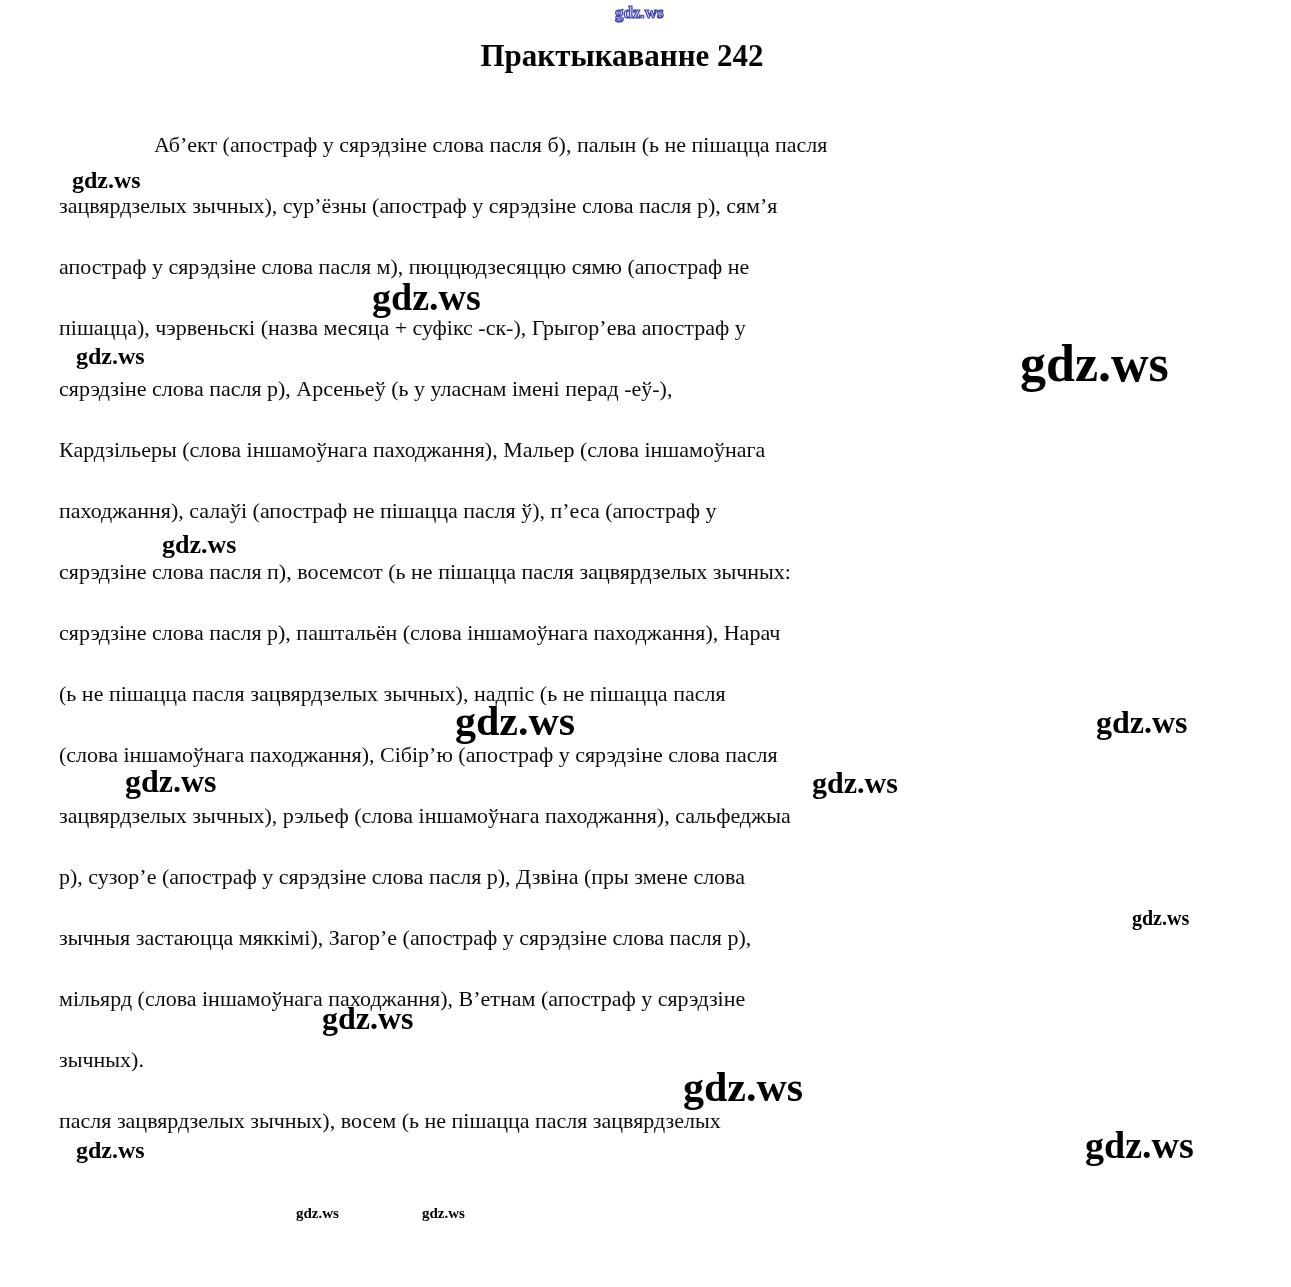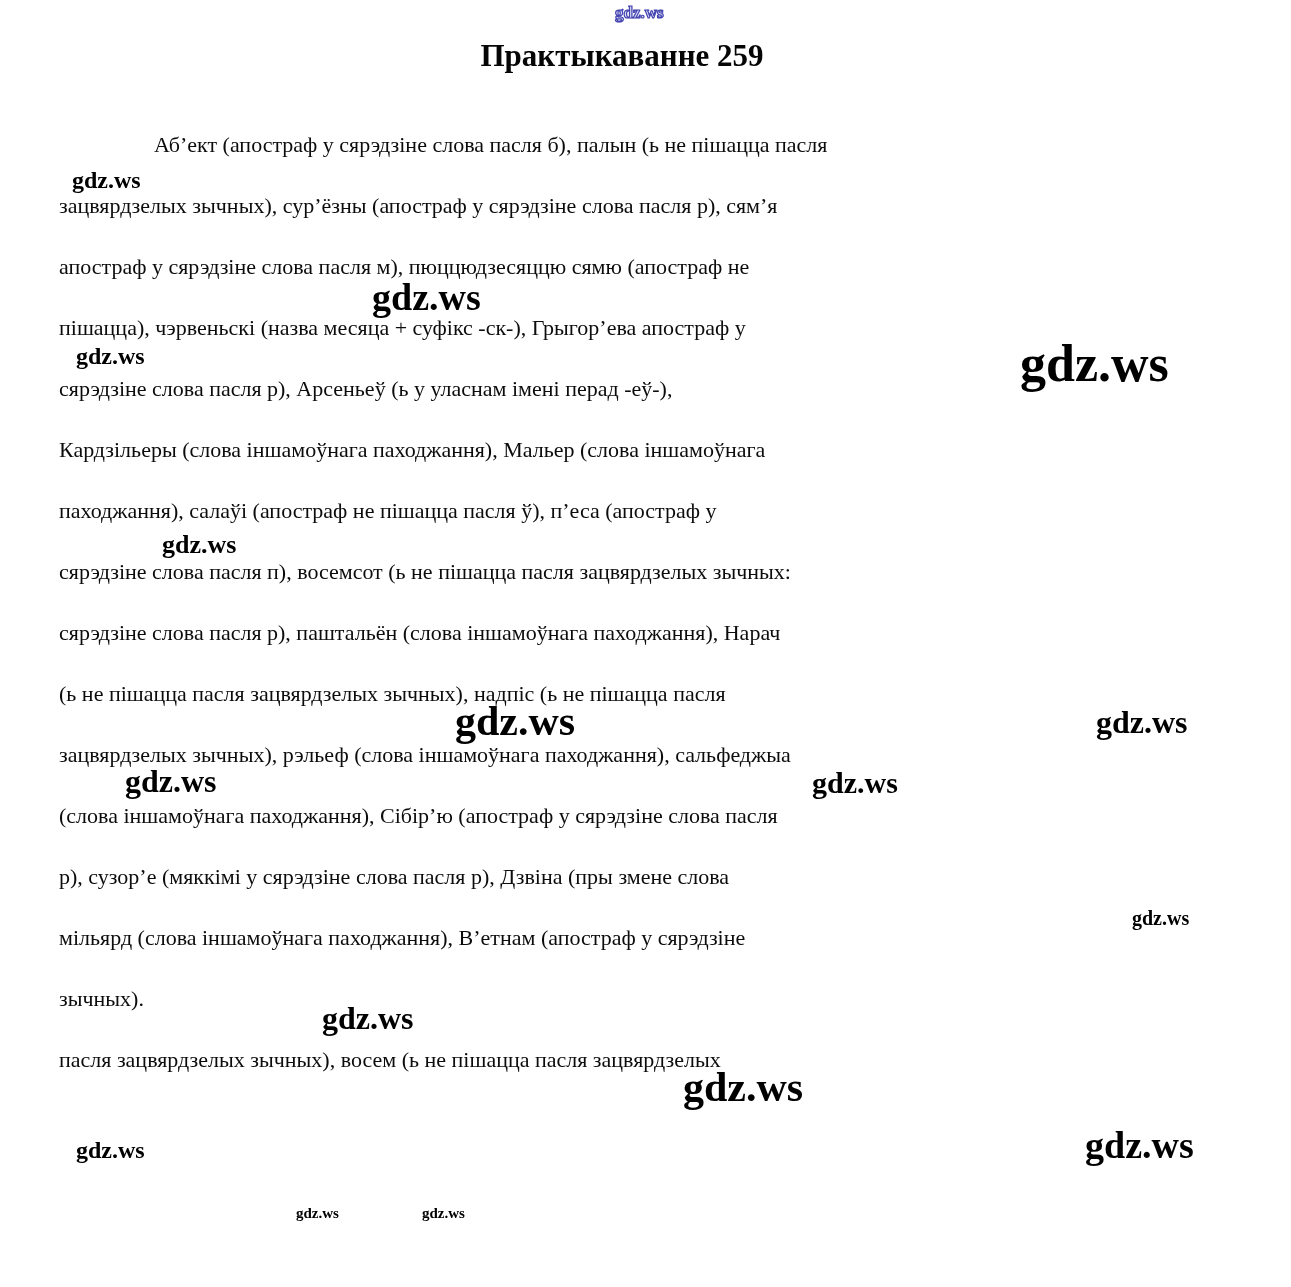--- a/index.html
+++ b/index.html
@@ -46,36 +46,37 @@
   .wm14{left:76px;  top:1138px; font-size:24px;}
   .wm15{left:1085px;top:1126px; font-size:38px;}
   .wm16{left:296px; top:1206px; font-size:15px;}
   .wm17{left:422px; top:1206px; font-size:15px;}
 </style>
 </head>
 <body>
 
 <div class="page">
 
-  <div class="doc-title">Практыкаванне 259</div>
+  <div class="doc-title">Практыкаванне 242</div>
 
   <div class="text-block">
     <div class="text-line indent">Аб’ект (апостраф у сярэдзіне слова пасля б), палын (ь не пішацца пасля</div>
     <div class="text-line">зацвярдзелых зычных), сур’ёзны (апостраф у сярэдзіне слова пасля р), сям’я</div>
     <div class="text-line">апостраф у сярэдзіне слова пасля м), пюццюдзесяццю сямю (апостраф не</div>
     <div class="text-line">пішацца), чэрвеньскі (назва месяца + суфікс -ск-), Грыгор’ева апостраф у</div>
     <div class="text-line">сярэдзіне слова пасля р), Арсеньеў (ь у уласнам імені перад -еў-),</div>
     <div class="text-line">Кардзільеры (слова іншамоўнага паходжання), Мальер (слова іншамоўнага</div>
     <div class="text-line">паходжання), салаўі (апостраф не пішацца пасля ў), п’еса (апостраф у</div>
     <div class="text-line">сярэдзіне слова пасля п), восемсот (ь не пішацца пасля зацвярдзелых зычных:</div>
     <div class="text-line">сярэдзіне слова пасля р), паштальён (слова іншамоўнага паходжання), Нарач</div>
     <div class="text-line">(ь не пішацца пасля зацвярдзелых зычных), надпіс (ь не пішацца пасля</div>
+    <div class="text-line">(слова іншамоўнага паходжання), Сібір’ю (апостраф у сярэдзіне слова пасля</div>
     <div class="text-line">зацвярдзелых зычных), рэльеф (слова іншамоўнага паходжання), сальфеджыа</div>
-    <div class="text-line">(слова іншамоўнага паходжання), Сібір’ю (апостраф у сярэдзіне слова пасля</div>
-    <div class="text-line">р), сузор’е (мяккімі у сярэдзіне слова пасля р), Дзвіна (пры змене слова</div>
+    <div class="text-line">р), сузор’е (апостраф у сярэдзіне слова пасля р), Дзвіна (пры змене слова</div>
+    <div class="text-line">зычныя застаюцца мяккімі), Загор’е (апостраф у сярэдзіне слова пасля р),</div>
     <div class="text-line">мільярд (слова іншамоўнага паходжання), В’етнам (апостраф у сярэдзіне</div>
     <div class="text-line">зычных).</div>
     <div class="text-line">пасля зацвярдзелых зычных), восем (ь не пішацца пасля зацвярдзелых</div>
   </div>
 
   <div class="wm wm-outline wm1">gdz.ws</div>
   <div class="wm wm2">gdz.ws</div>
   <div class="wm wm3">gdz.ws</div>
   <div class="wm wm4">gdz.ws</div>
   <div class="wm wm5">gdz.ws</div>

